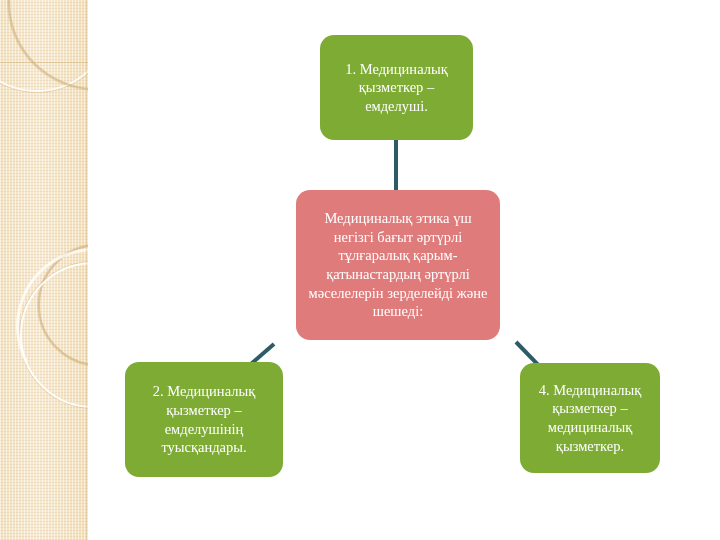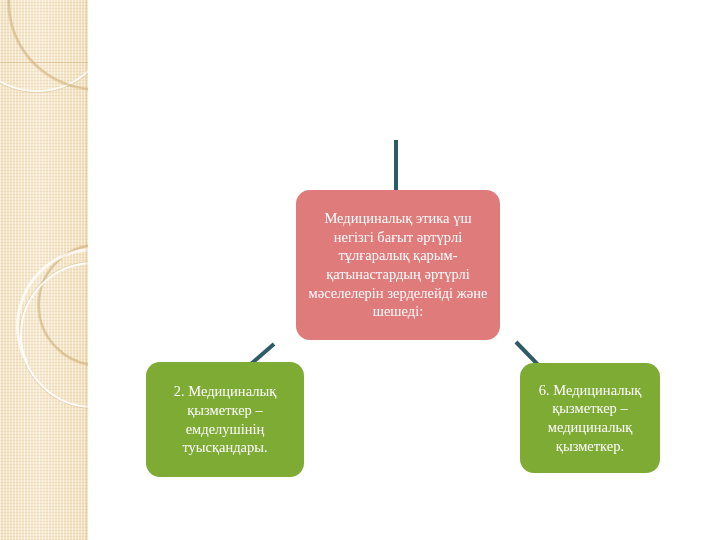--- a/index.html
+++ b/index.html
@@ -96,21 +96,20 @@
     font-size:14.5px;
   }
   .node-center{
     left:296px;top:190px;width:204px;height:150px;
     font-size:14.5px;
     align-items:center;
   }
   .node-bl{
     left:125px;top:362px;width:158px;height:115px;
     font-size:14.5px;
-    margin-left:21px;
   }
   .node-br{
     left:520px;top:363px;width:140px;height:110px;
     font-size:14.5px;
   }
 </style>
 </head>
 <body>
 
 <div id="slide">
@@ -123,26 +122,29 @@
     <div class="deco-circle dc3"></div>
     <div class="deco-circle dc4"></div>
     <div class="dc-arc"></div>
   </div>
   <div class="deco-edge"></div>
 
   <div class="connector conn-vertical"></div>
   <div class="connector conn-diag-left"></div>
   <div class="connector conn-diag-right"></div>
 
+  <div class="node node-green node-top">
+    <span class="node-text">1. Медициналық қызметкер – емделуші.</span>
+  </div>
 
   <div class="node node-pink node-center">
     <span class="node-text">Медициналық этика үш негізгі бағыт әртүрлі тұлғаралық қарым-қатынастардың әртүрлі мәселелерін зерделейді және шешеді:</span>
   </div>
 
   <div class="node node-green node-bl">
     <span class="node-text">2. Медициналық қызметкер – емделушінің туысқандары.</span>
   </div>
 
   <div class="node node-green node-br">
-    <span class="node-text">6. Медициналық қызметкер – медициналық қызметкер.</span>
+    <span class="node-text">4. Медициналық қызметкер – медициналық қызметкер.</span>
   </div>
 
 </div>
 
 </body></html>

